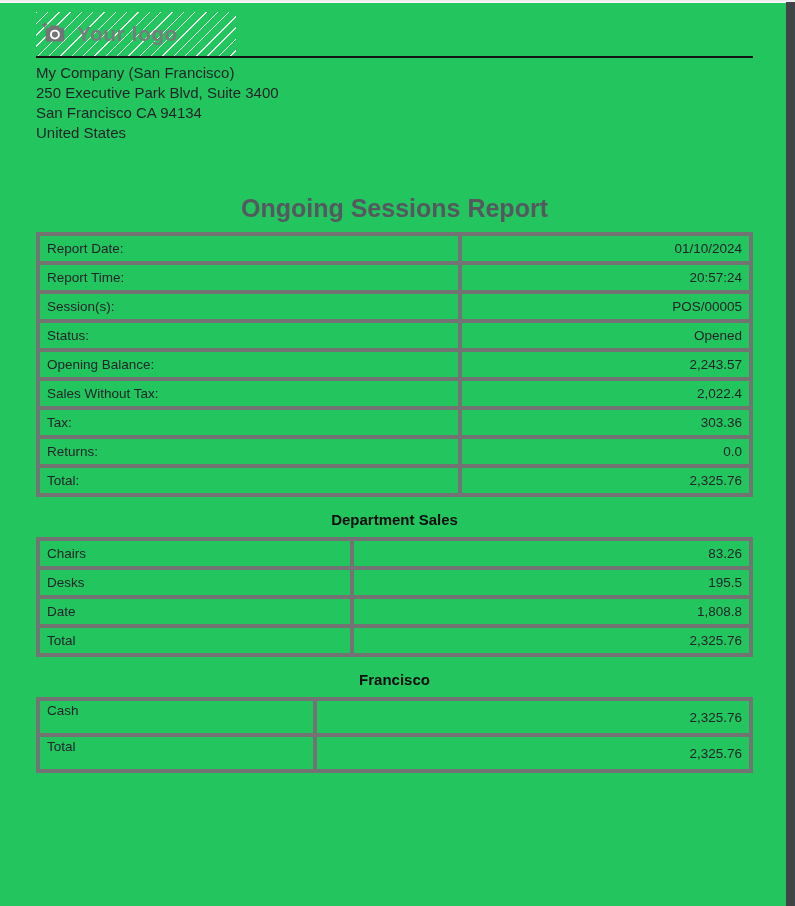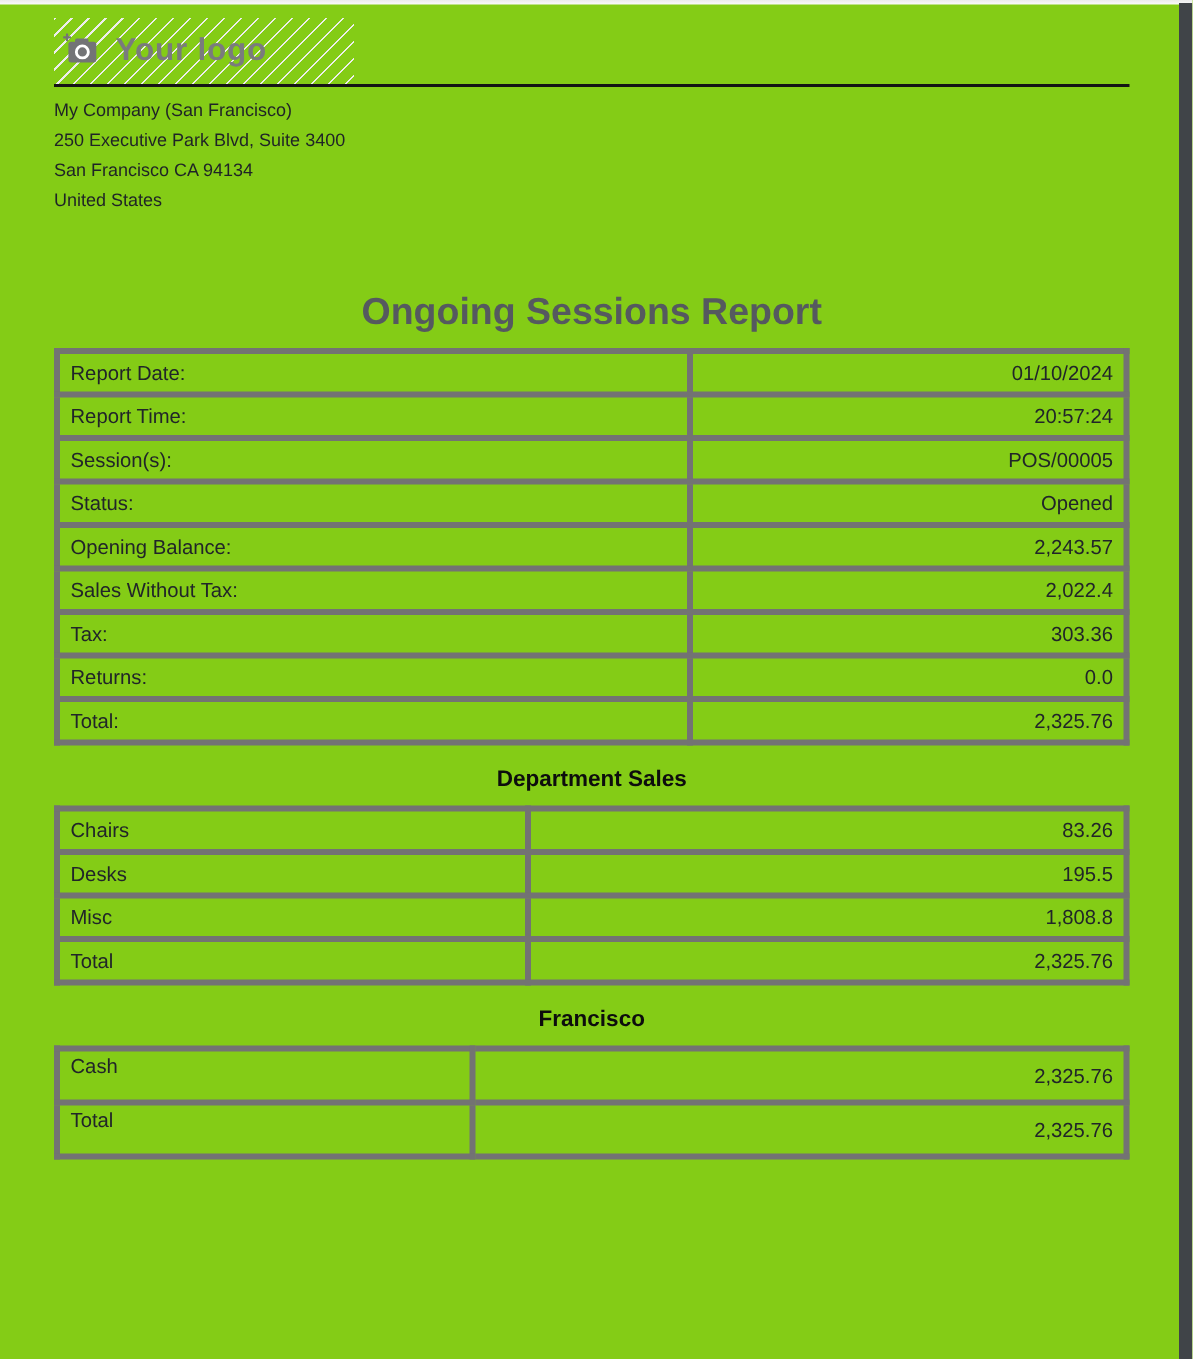--- a/index.html
+++ b/index.html
@@ -1,20 +1,20 @@
 <!DOCTYPE html>
 <html><head>
 <meta charset="utf-8">
 <style>
   * { margin:0; padding:0; box-sizing:border-box; }
   html,body { background:#ffffff; }
   .page {
     position:relative;
     width:795px; height:906px;
-    background:#84cc16;
+    background:#22c55e;
     overflow:hidden;
     font-family:"Liberation Sans", sans-serif;
   }
   .top-edge {
     position:absolute; top:0; left:0; width:795px; height:3px;
     background:linear-gradient(#ebebeb, #fafafa);
   }
   .right-strip {
     position:absolute; top:2px; right:0; width:9px; bottom:0;
     background:#404448;
@@ -33,21 +33,21 @@
   }
   .logo-text {
     font-size:21px; font-weight:700; color:#7a7b7d; letter-spacing:0.5px;
   }
   .header-rule {
     width:100%; border-bottom:2px solid #141414;
   }
   
   .address { padding-top:5px; }
   .address div {
-    font-size:12px; line-height:20px; color:#1f2327;
+    font-size:15px; line-height:20px; color:#1f2327;
   }
   
   .report-title {
     margin:51px 0 9px 0;
     text-align:center;
     font-size:25px; font-weight:700; color:#55595f;
   }
   
   table.tbl {
     width:100%;
@@ -163,21 +163,21 @@
       <tbody>
           <tr>
             <td class="cell-label">Chairs</td>
             <td class="cell-value">83.26</td>
           </tr>
           <tr>
             <td class="cell-label">Desks</td>
             <td class="cell-value">195.5</td>
           </tr>
           <tr>
-            <td class="cell-label">Misc</td>
+            <td class="cell-label">Date</td>
             <td class="cell-value">1,808.8</td>
           </tr>
           <tr>
             <td class="cell-label">Total</td>
             <td class="cell-value">2,325.76</td>
           </tr>
         </tbody>
     </table>
 
     <h2 class="section-title">Francisco</h2>

